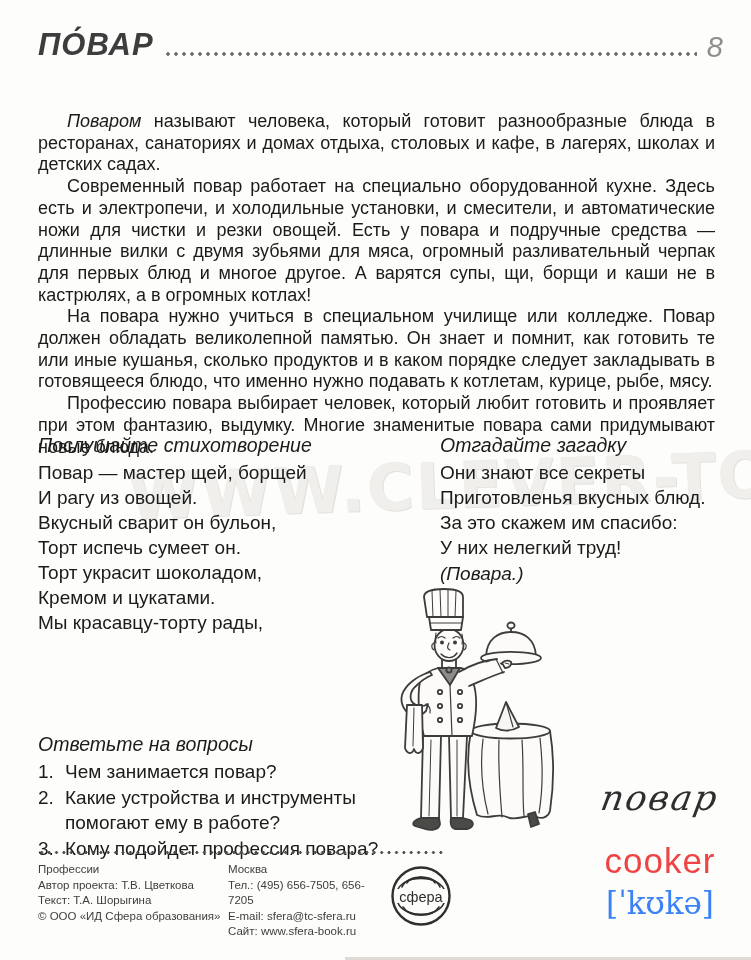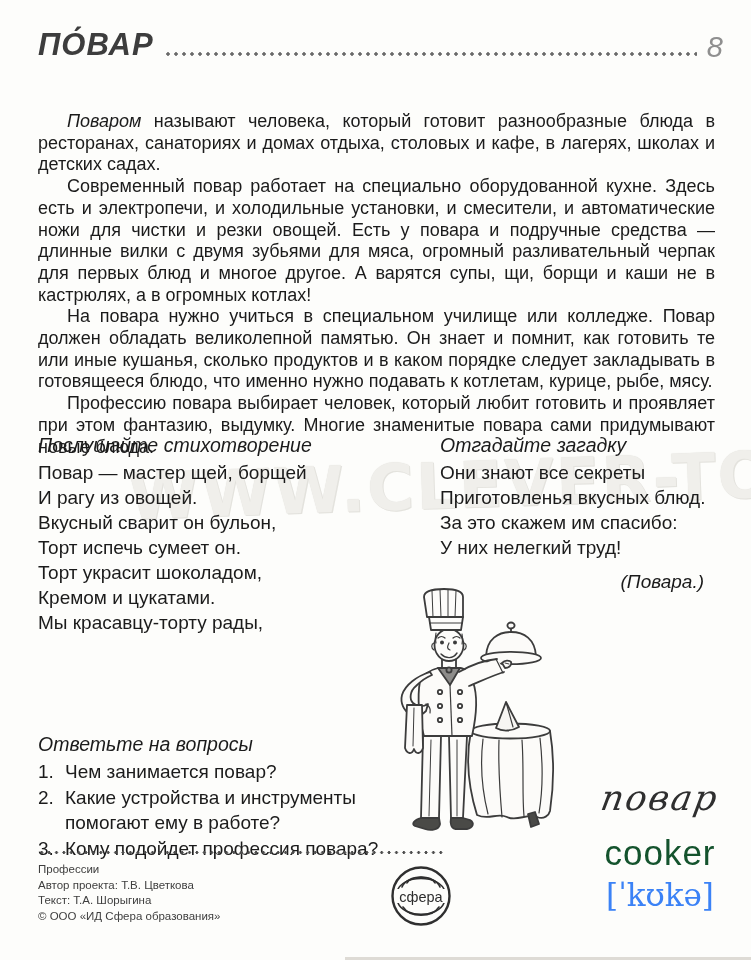--- a/index.html
+++ b/index.html
@@ -33,21 +33,21 @@
   .article { position:absolute; left:38px; top:90px; width:677px; z-index:1;
     font-size:18px; line-height:21.7px; text-align:justify;margin-top:21px; }
   .article p { text-indent:29px; }
   .lead-italic { font-style:italic; }
 
   
   .cols { position:absolute; left:38px; top:432px; width:677px; z-index:1; }
   .col-heading { font-weight:normal; font-style:italic; font-size:19.5px; line-height:26px; margin-bottom:2px; }
   .poem { position:absolute; left:0; top:0; width:350px; font-size:19px; line-height:25px; }
   .riddle { position:absolute; left:402px; top:0; width:268px; font-size:19px; line-height:25px; }
-  .riddle-answer { text-align:right; font-style:italic; padding-right:4px; margin-top:9px; }
+  .riddle-answer { font-style:italic; padding-right:4px; margin-top:1px; }
 
   
   .questions { position:absolute; left:38px; top:731px; width:352px; z-index:1; font-size:19px; line-height:25.5px; }
   .q-row { display:flex; }
   .q-num { width:27px; flex:none; }
   .q-text { flex:1; }
 
   
   .chef { position:absolute; left:393px; top:588px; width:168px; height:254px; z-index:1; }
 
@@ -59,21 +59,21 @@
     font-size:11.5px; line-height:15.5px; color:#3e3e3e; }
   .f-col1 { width:190px; }
   .f-col2 { width:162px; }
   .f-series { font-weight:normal; }
   .logo { position:absolute; left:390px; top:865px; width:62px; height:62px; z-index:1; }
 
   
   .vocab { position:absolute; left:574px; top:776px; width:172px; text-align:center; z-index:1; color:#2f2f2f; }
   .vocab-ru { font-family:"DejaVu Serif", serif; font-style:italic; font-size:35px; line-height:44px;
     transform:skewX(-10deg); letter-spacing:2px; }
-  .vocab-en { font-size:35px; line-height:42px; letter-spacing:1px; color:#14532d; margin-top:12px; }
+  .vocab-en { font-size:35px; line-height:42px; letter-spacing:1px; color:#ef4444; margin-top:20px; }
   .vocab-tr { font-family:"DejaVu Serif", serif; font-size:31px; line-height:38px; margin-top:2px; color:#3b82f6; }
 
   .scan-edge { position:absolute; left:345px; right:0; bottom:0; height:3px; background:#c4bfb6; opacity:.55; z-index:2; }
 </style>
 </head>
 <body>
 
 <div class="page">
 
   <div class="watermark">WWW.CLEVER-TOY.RU</div>
@@ -199,20 +199,26 @@
   </svg>
 
   <div class="sep"></div>
 
   <div class="footer">
     <div class="f-col1">
       <div class="f-series">Профессии</div>
       <div>Автор проекта: Т.В. Цветкова</div>
       <div>Текст: Т.А. Шорыгина</div>
       <div>© ООО «ИД Сфера образования»</div>
+    </div>
+    <div class="f-col2">
+      <div>Москва</div>
+      <div>Тел.: (495) 656-7505, 656-7205</div>
+      <div>E-mail: sfera@tc-sfera.ru</div>
+      <div>Сайт: www.sfera-book.ru</div>
     </div>
   </div>
 
   <svg class="logo" viewBox="0 0 62 62">
     <g stroke="#2f2f2f" stroke-width="1.6" fill="none" stroke-linecap="round">
       <path d="M7,27 C11,9 51,9 55,27"></path>
       <path d="M12,22 C17,9 45,9 50,22"></path>
       <path d="M17,18 C21,10 41,10 45,18"></path>
       <path d="M8,38 C14,53 48,53 54,38"></path>
       <path d="M13,42 C20,53 42,53 49,42"></path>

